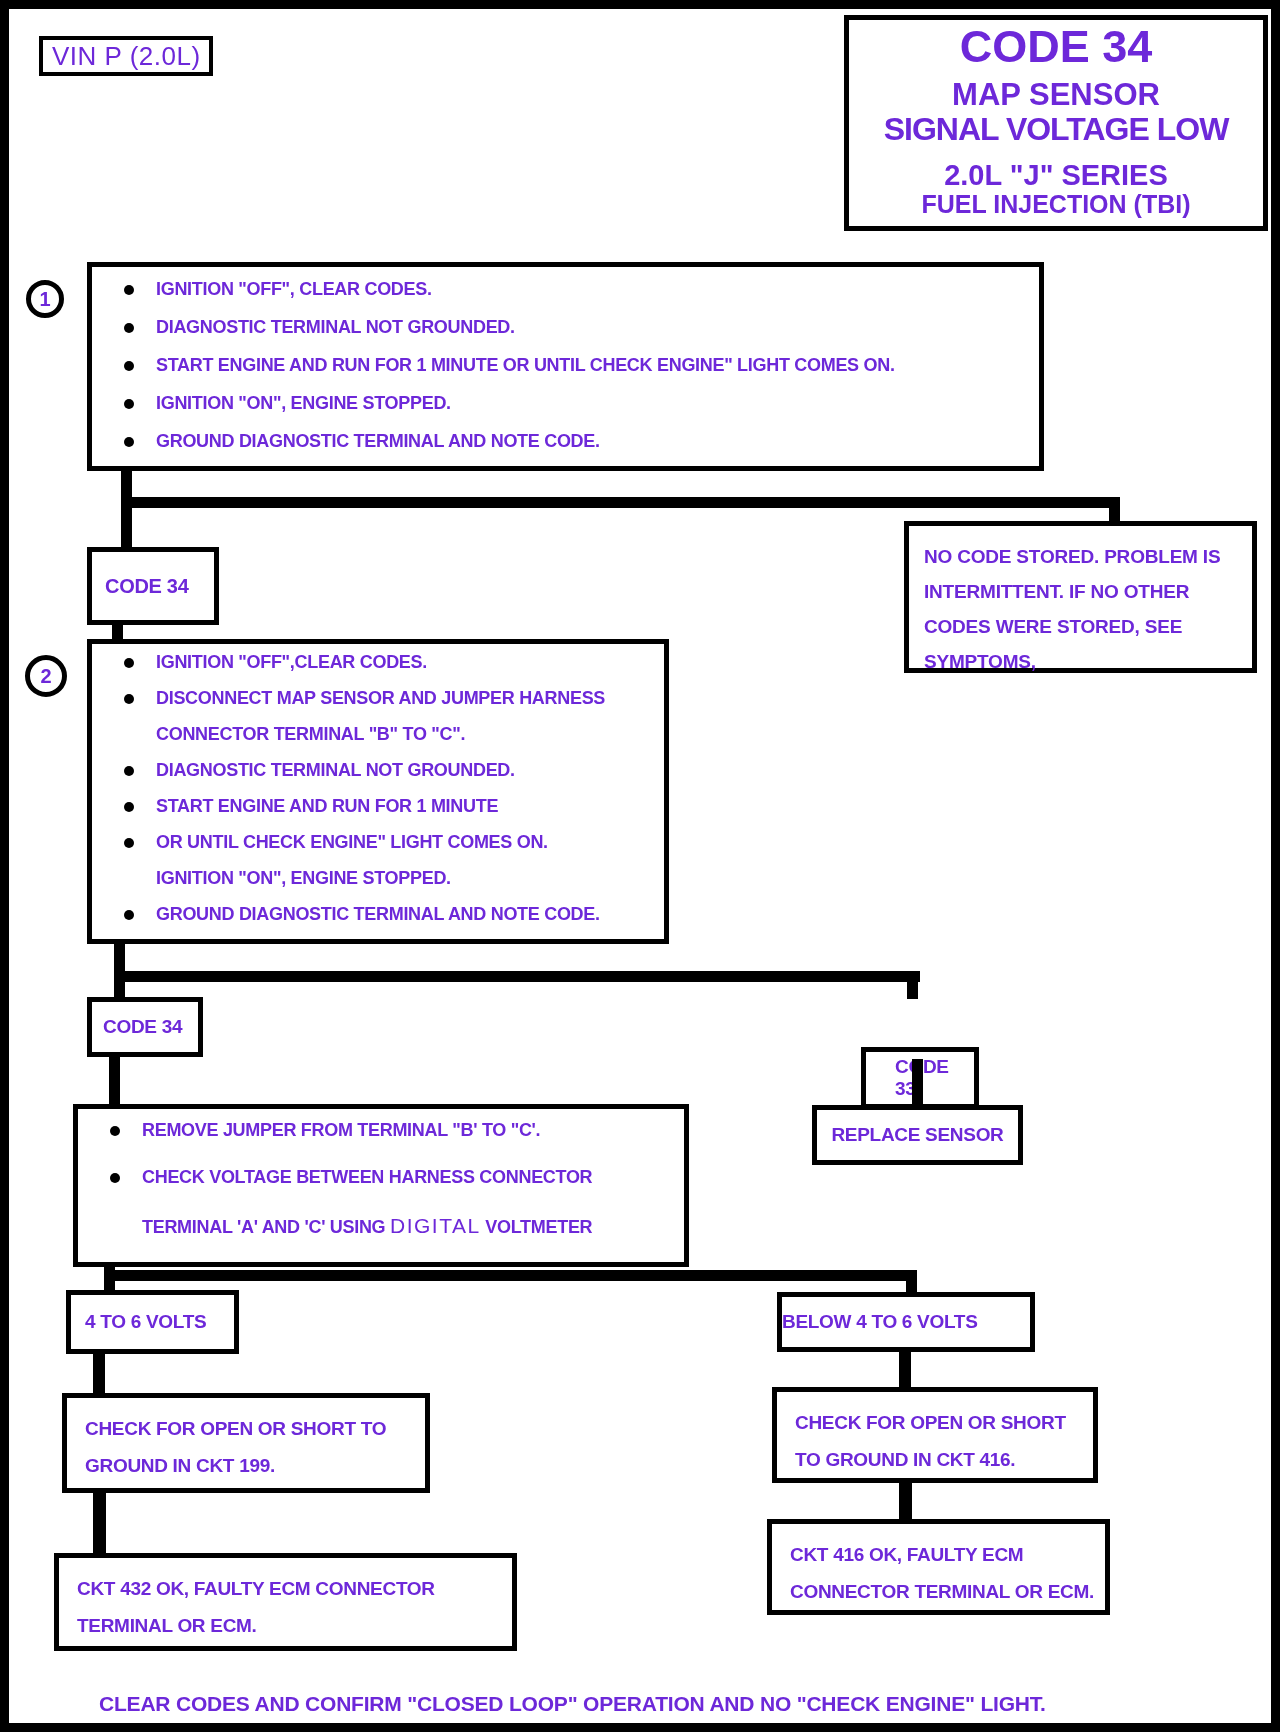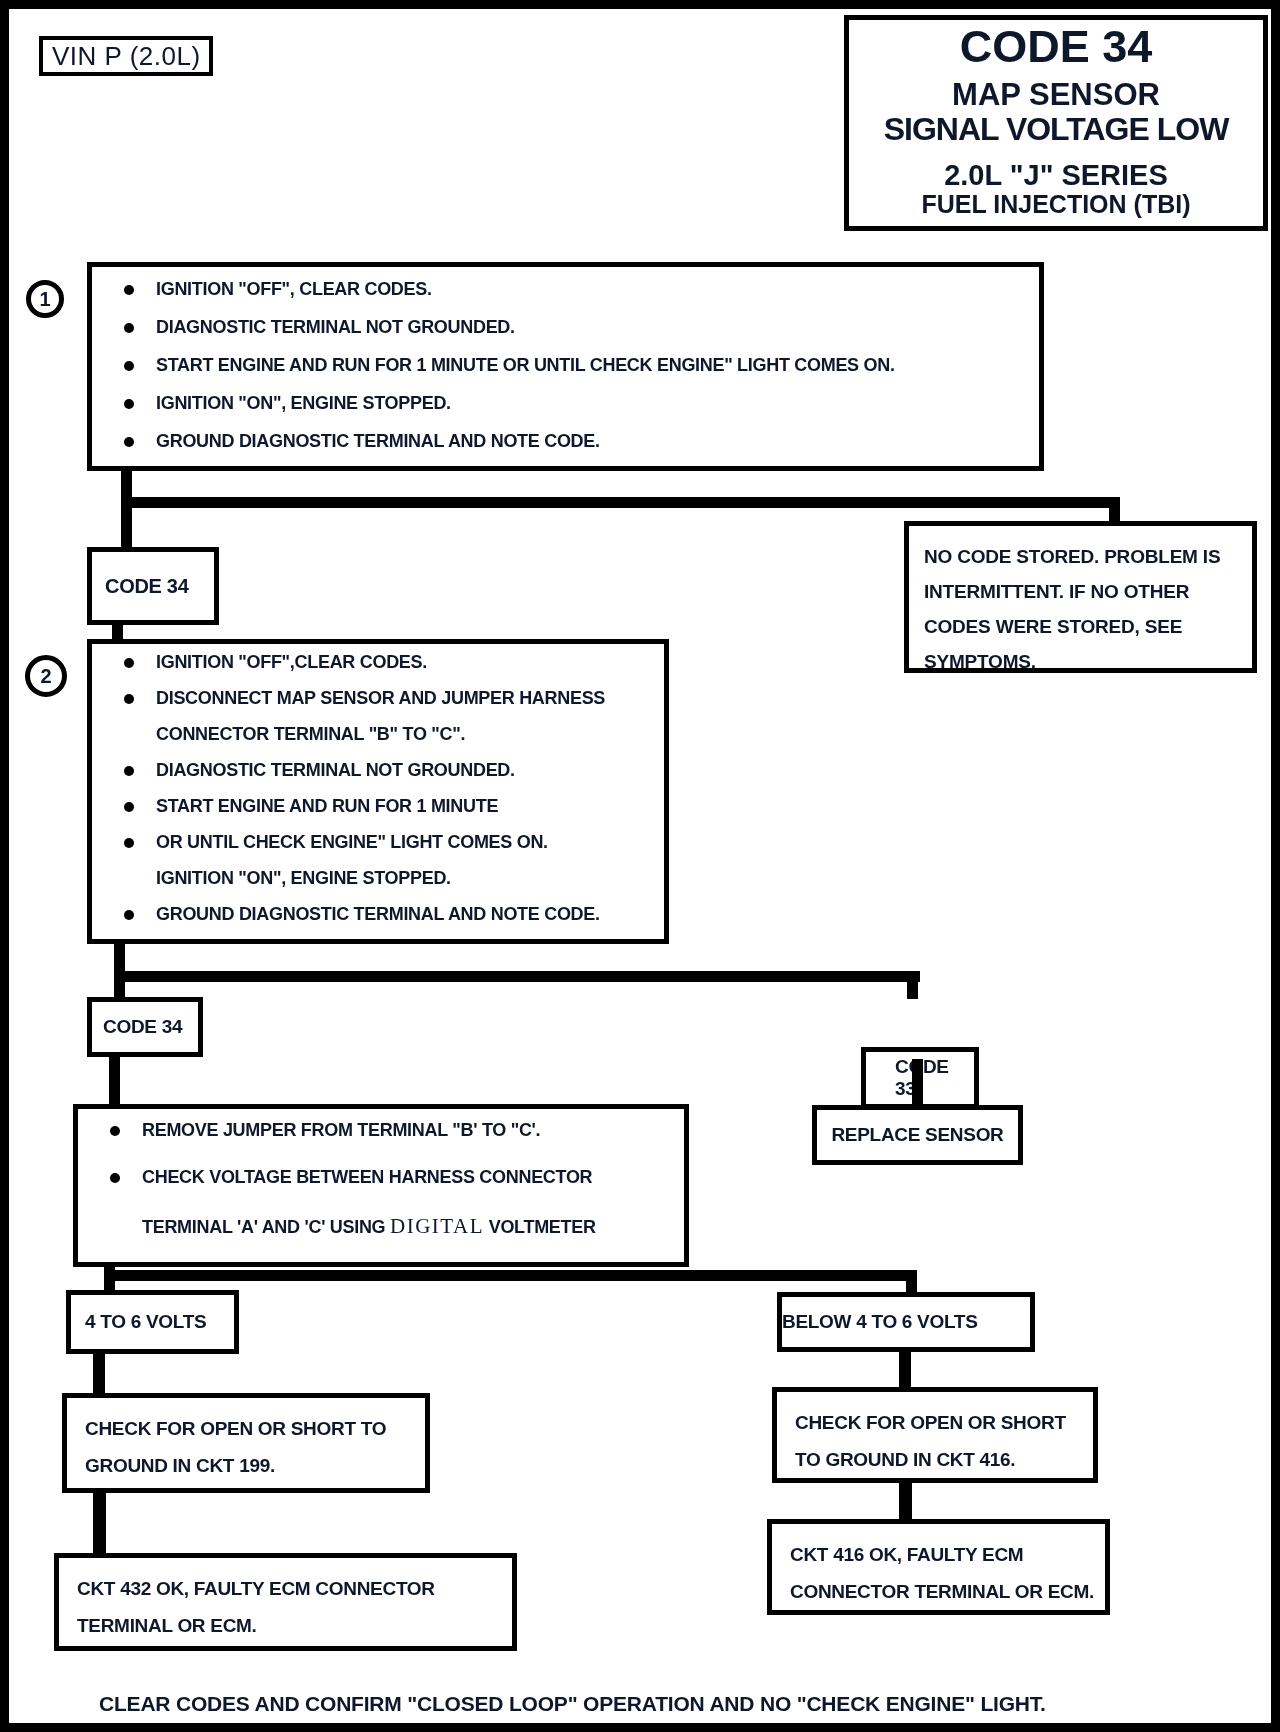--- a/index.html
+++ b/index.html
@@ -1,19 +1,19 @@
 <!DOCTYPE html>
 <html><head>
 <meta charset="utf-8">
 <style>
   html,body { margin:0; padding:0; background:#e8e8e8; }
   .page {
     position:relative; width:1280px; height:1732px;
     background:#ffffff; border:9px solid #000; box-sizing:border-box;
-    font-family:"Liberation Sans", sans-serif; color:#0f172a;
+    font-family:"Liberation Sans", sans-serif; color:#6d28d9;
     overflow:hidden;
   }
   .box {
     position:absolute; background:#fff; border:5px solid #000;
     box-sizing:border-box;
   }
   .line { position:absolute; background:#000; }
 
   
   .vin-box { left:30px; top:27px; width:174px; height:40px; border-width:4px;
@@ -41,21 +41,21 @@
   .cont .dot { visibility:hidden; }
 
   .step1-box { left:78px; top:253px; width:957px; height:209px; padding-top:12px; }
   .step1-box .b-row { height:38px; }
 
   .step2-box { left:78px; top:630px; width:582px; height:305px; padding-top:8px; }
   .step2-box .b-row { height:36px; }
 
   .step3-box { left:64px; top:1095px; width:616px; height:163px; padding-top:11px; }
   .step3-box .b-row { height:47px; font-size:18px; }
-  .serif-word { font-family:Liberation Serif, serif; font-weight:normal;
+  .serif-word { font-family:Liberation Sans, sans-serif; font-weight:normal;
     font-size:21px; letter-spacing:1.5px; }
 
   
   .label-box { display:flex; align-items:center; font-weight:bold;
     letter-spacing:-0.3px; }
   .code34-1 { left:78px;  top:538px;  width:132px; height:78px; font-size:20px; padding-left:13px; }
   .code34-2 { left:78px;  top:988px;  width:116px; height:60px; font-size:19px; padding-left:11px; }
   .code33   { left:852px; top:990px;  width:118px; height:62px; font-size:19px; padding-left:29px;margin-top:48px; }
   .replace  { left:803px; top:1096px; width:211px; height:60px; font-size:19px; justify-content:center;text-align:center; }
   .volts-l  { left:57px;  top:1281px; width:173px; height:64px; font-size:19px; padding-left:14px; }

